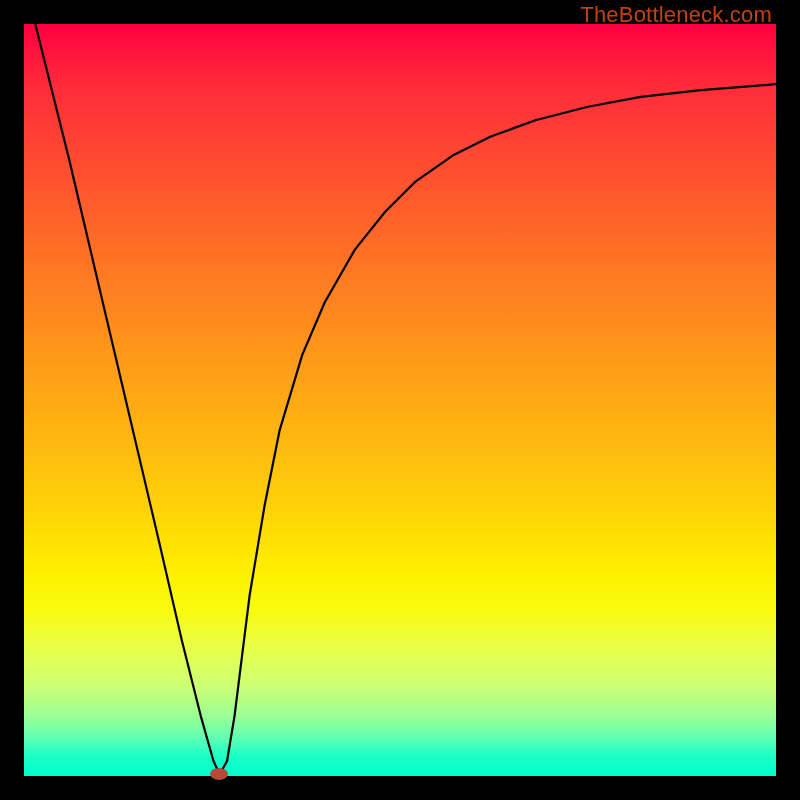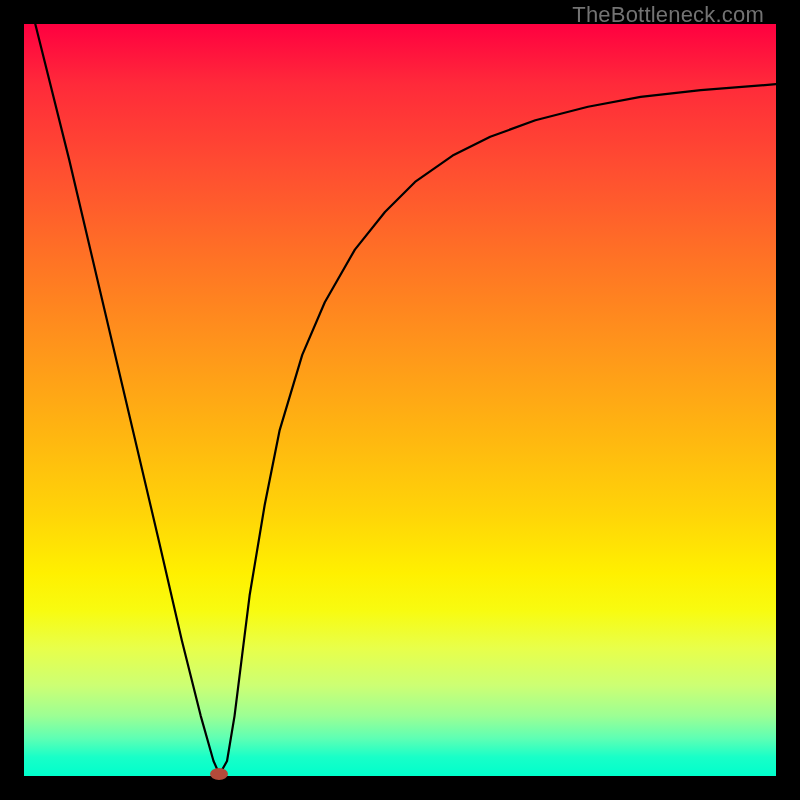--- a/index.html
+++ b/index.html
@@ -1,17 +1,17 @@
 <!DOCTYPE html>
 <html><head>
 <meta charset="utf-8">
 <style>
   * { margin: 0; padding: 0; box-sizing: border-box; }
   body { width: 800px; height: 800px; background: #000; position: relative; overflow: hidden; font-family: Arial, sans-serif; }
-  .watermark { position: absolute; top: 2px; right: 36px; color: #737373; font-size: 22px; font-weight: 500; z-index: 10; letter-spacing: 0.2px; }
+  .watermark { position: absolute; top: 2px; right: 28px; color: #c2410c; font-size: 22px; font-weight: 500; z-index: 10; letter-spacing: 0.2px; }
   .plot-area { position: absolute; left: 24px; top: 24px; width: 752px; height: 752px; }
   .gradient-bg { position: absolute; left: 0; top: 0; width: 100%; height: 100%;
     background: linear-gradient(to bottom,
       #ff0040 0%,
       #ff2a3a 8%,
       #ff5030 20%,
       #ff7524 32%,
       #ff981a 44%,
       #ffb710 55%,
       #ffd408 65%,

